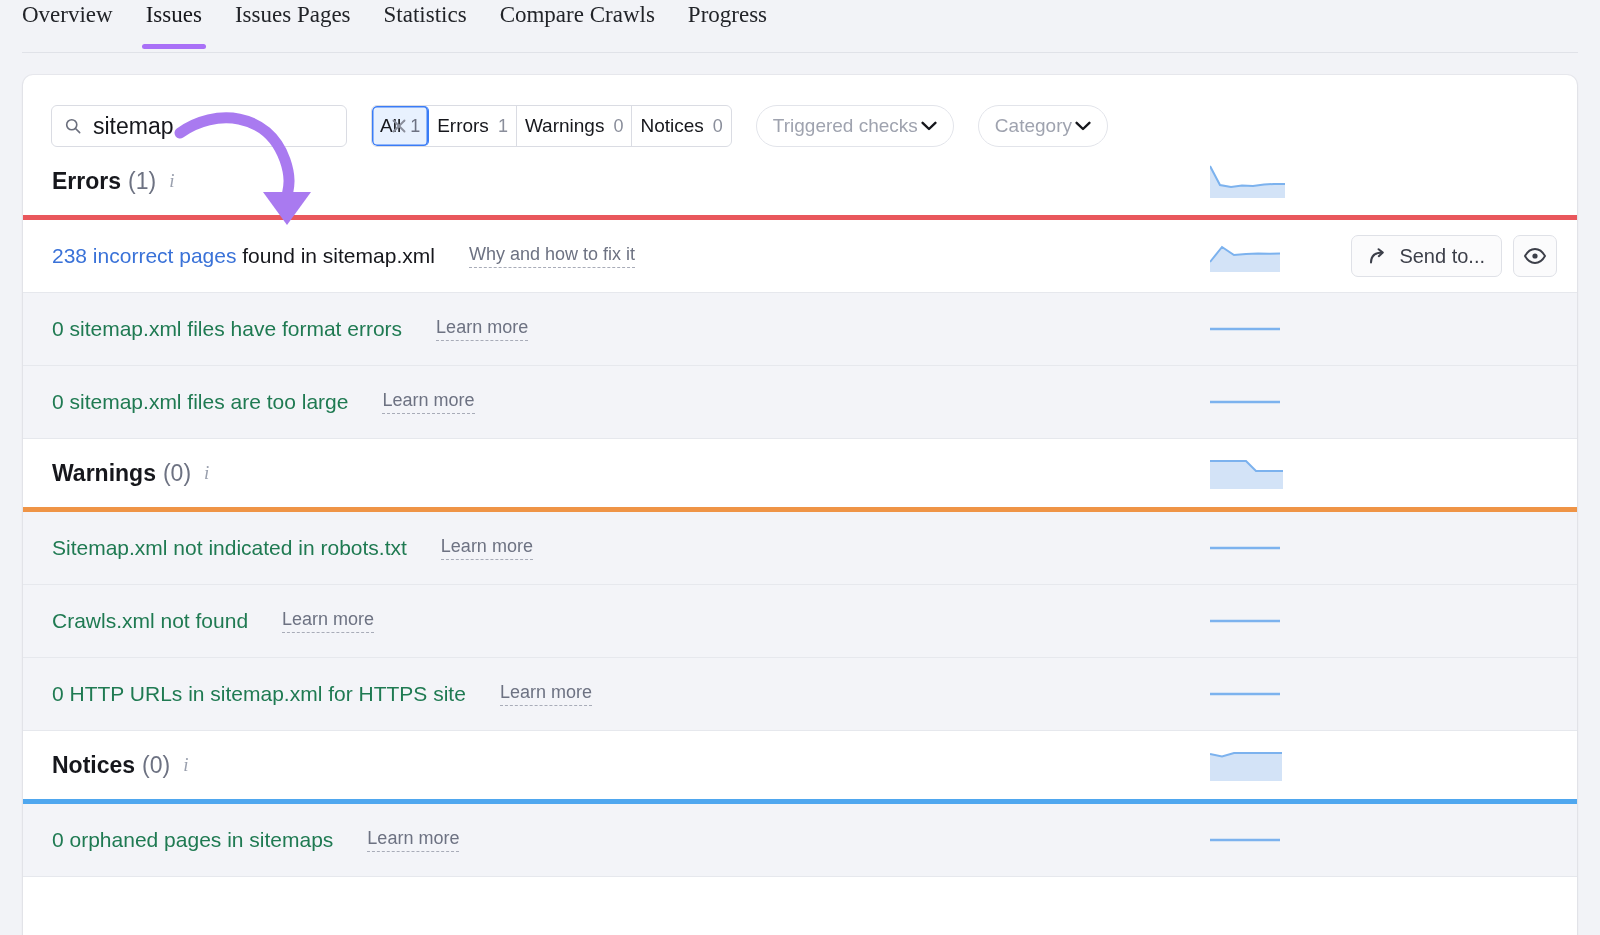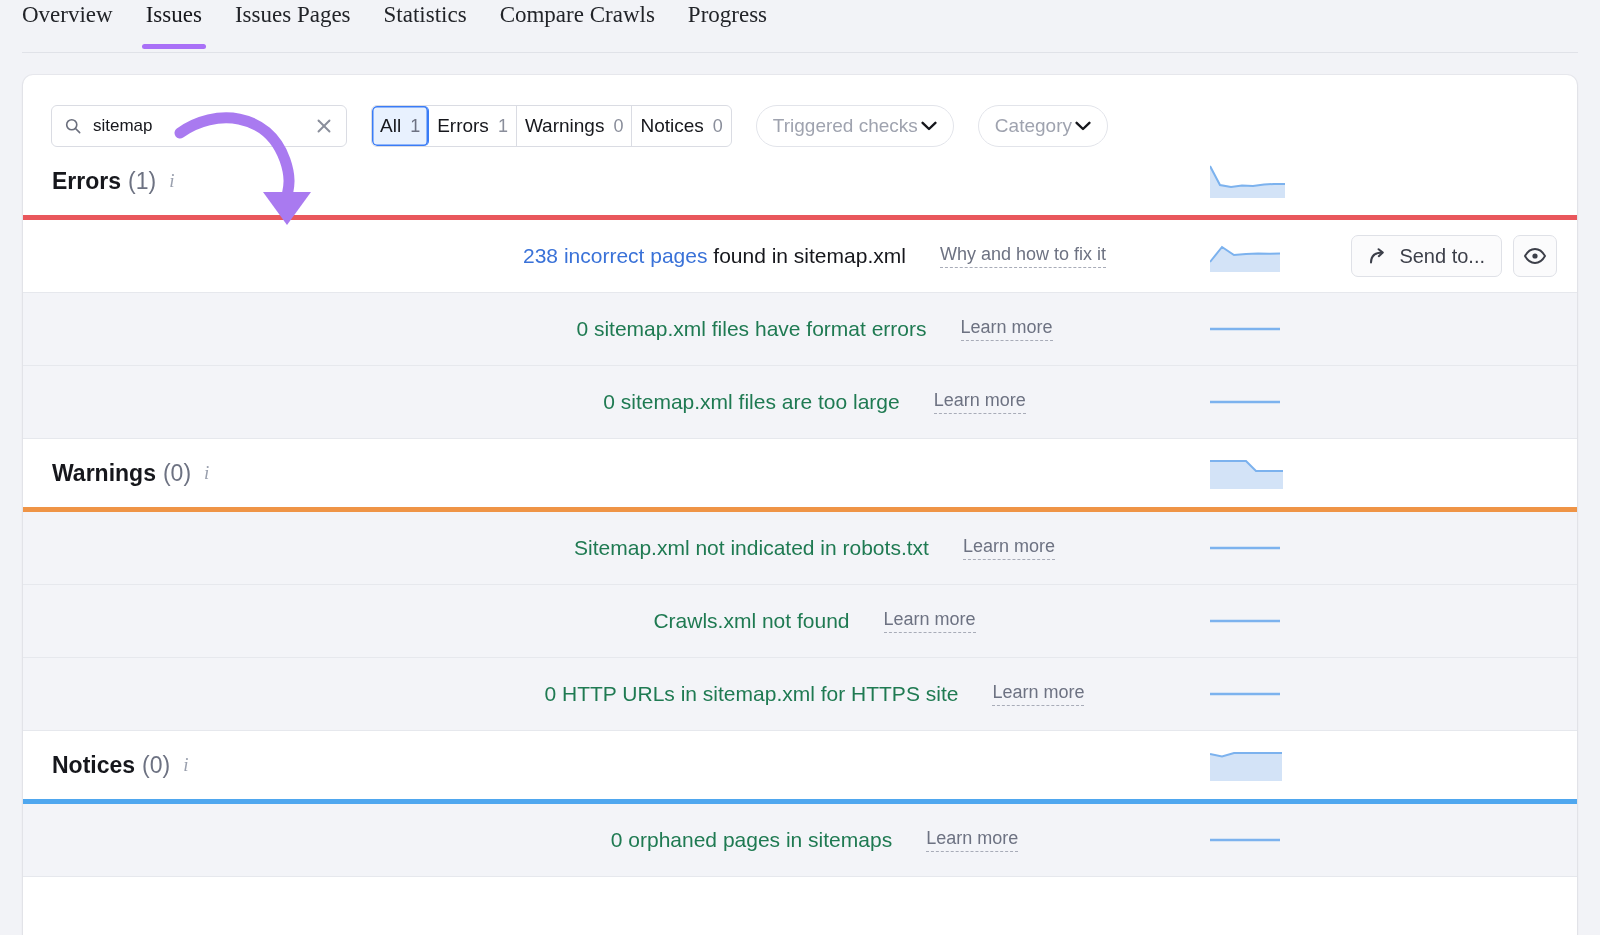--- a/index.html
+++ b/index.html
@@ -69,21 +69,21 @@
     width: 296px; height: 42px;
     border: 1px solid #dadce3;
     border-radius: 6px;
     display: flex; align-items: center;
     padding: 0 12px;
     background: #fff;
   }
   .search-box .s-icon { width: 18px; height: 18px; flex: 0 0 auto; color:#6b6f7d; }
   .search-box .s-val {
     flex: 1;
-    font-size: 17px;
+    font-size: 23px;
     color: #16171c;
     margin-left: 11px;
     border: none; outline: none; background: transparent;
     font-family: "Liberation Sans", sans-serif;
   }
   .search-box .s-clear {
     width: 20px; height: 20px;
     color: #8a8e9b;
     cursor: pointer;
     flex: 0 0 auto;
@@ -164,21 +164,20 @@
   .rule.warnings { background: #ef9446; }
   .rule.notices  { background: #4fa7ef; }
 
   
   .row {
     position: relative;
     display: flex; align-items: center;
     height: 73px;
     padding-left: 29px;
     border-bottom: 1px solid #e6e8ed;
-    justify-content: center;
   }
   .row.zero { background: #f3f4f8; }
   .row.active { background: #ffffff; }
 
   .row-text { font-size: 21px; white-space: nowrap; }
   .row-text .lnk { color: #3a72d8; cursor: pointer; }
   .row-text .plain { color: #16171c; }
   .row-text.green { color: #1f7a52; }
 
   .help-link {

